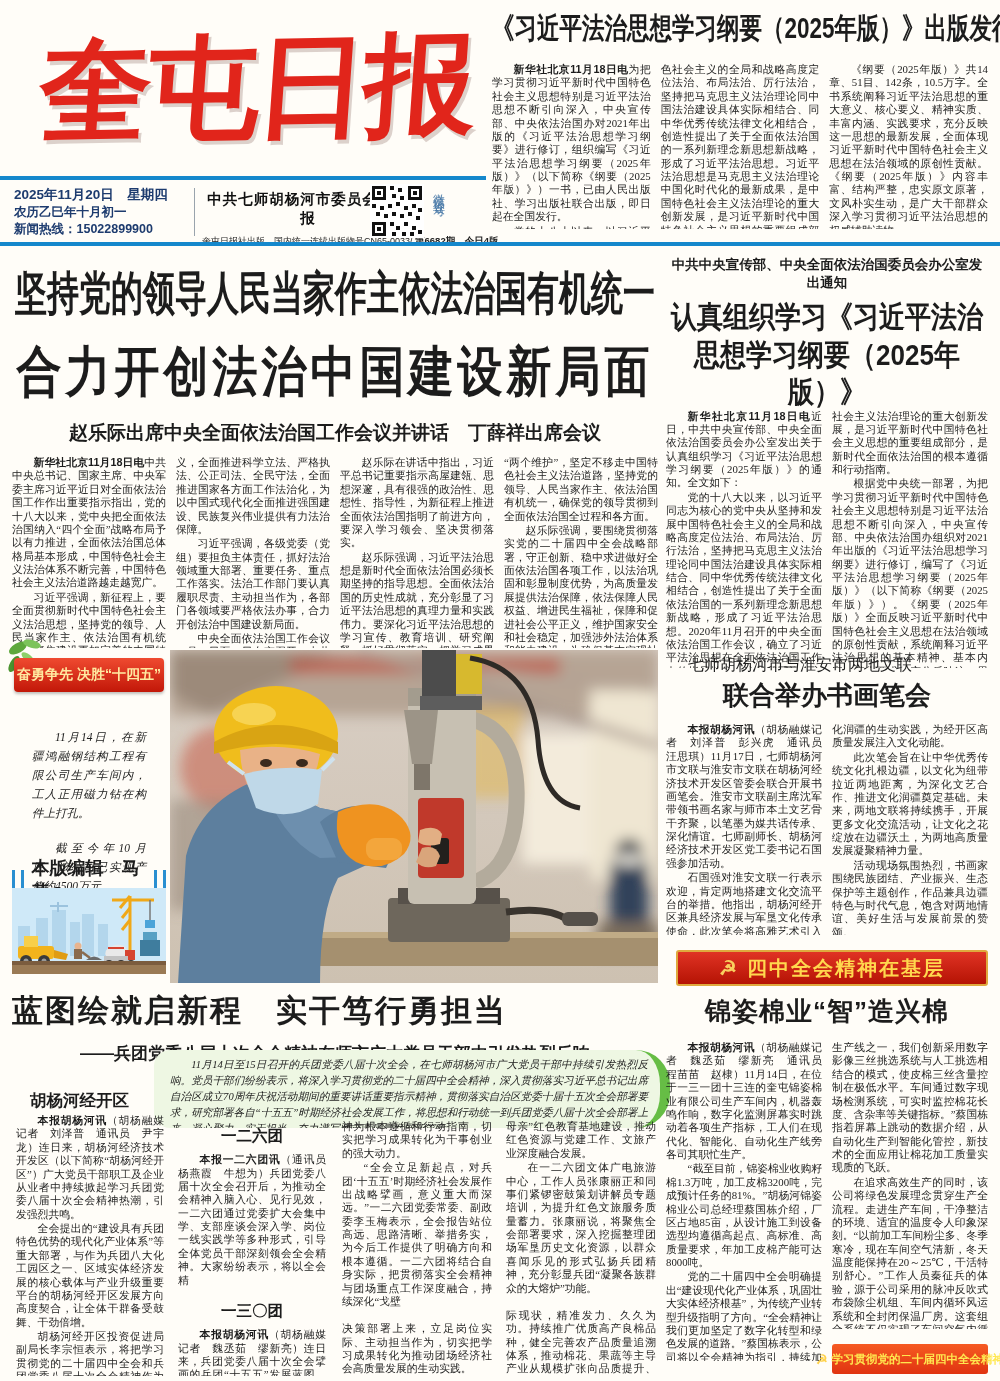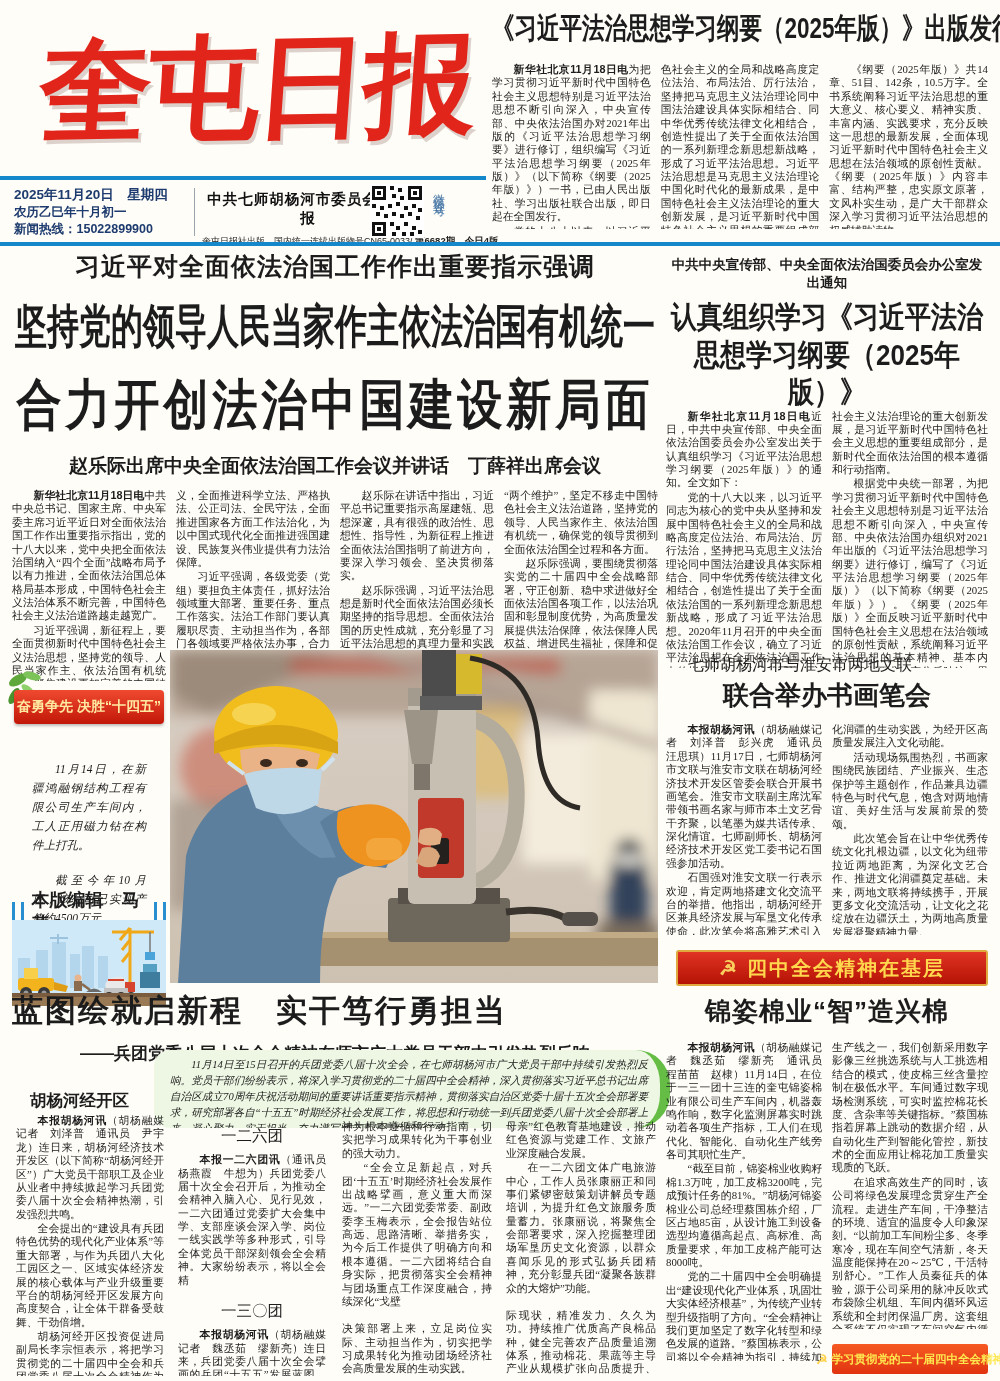--- a/index.html
+++ b/index.html
@@ -41,21 +41,21 @@
       letter-spacing:4px;transform:scaleY(1.2);transform-origin:center;margin-top:26px;}
   #lead .subhead{font-family:Liberation Serif, serif;font-weight:bold;font-size:19px;text-align:center;margin-top:18px;}
   #lead .cols{margin-top:10px;height:192px;}
   
   #notice{left:666px;top:256px;width:322px;}
   #notice .kicker{font-family:"Liberation Sans",sans-serif;font-weight:bold;font-size:13.5px;text-align:center;}
   #notice .hl{font-family:"Liberation Sans",sans-serif;font-weight:900;font-size:26px;line-height:1.25;text-align:center;
       transform:scaleY(1.15);transform-origin:top center;margin-top:6px;}
   #notice .cols{margin-top:14px;height:258px;}
   
-  #sidebar{left:12px;top:676px;width:154px;height:330px;}
+  #sidebar{left:12px;top:644px;width:154px;height:330px;}
   #leaves{position:absolute;left:-6px;top:-6px;}
   #banner-fy{position:absolute;left:2px;top:14px;width:150px;height:34px;border-radius:4px;
       background:linear-gradient(180deg,#ef4a30,#c21708);display:flex;align-items:center;justify-content:center;
       font-family:"Liberation Sans",sans-serif;font-weight:900;font-size:14px;color:#ffe9a0;letter-spacing:0px;
       box-shadow:0 2px 3px rgba(0,0,0,.25);white-space:nowrap;}
   #sidebar .caption{position:absolute;left:4px;top:68px;width:146px;font-style:italic;font-size:11.5px;line-height:1.65;text-align:justify;}
   #sidebar .caption p{margin:16px;text-indent:2em;}
   #sidebar .credit{text-align:right;font-style:normal;padding-right:6px;margin-top:4px;}
   #editor-note{position:absolute;left:0px;top:212px;width:154px;display:flex;align-items:center;justify-content:center;gap:8px;
       font-family:"Liberation Sans",sans-serif;font-weight:bold;font-size:18px;}
@@ -78,21 +78,21 @@
   #blueprint .hl{font-family:"Liberation Sans",sans-serif;font-weight:900;font-size:31px;text-align:left;letter-spacing:2px;}
   #blueprint .subhead{font-family:"Liberation Sans",sans-serif;font-weight:bold;font-size:17px;text-align:center;margin-top:10px;}
   #bp-label{position:absolute;left:18px;top:100px;font-family:"Liberation Sans",sans-serif;font-weight:bold;font-size:16.5px;}
   #bp-intro{position:absolute;left:142px;top:60px;width:478px;height:64px;background:#eef7e3;
       border-right:10px solid #66bd45;border-radius:16px 34px 34px 16px;padding:7px 12px 7px 16px;
       font-style:italic;font-size:10.6px;line-height:1.5;text-align:justify;overflow:hidden;}
   #bp-intro p{margin:0;text-indent:2em;}
   .bpcol{position:absolute;overflow:hidden;font-size:10.8px;line-height:1.24;text-align:justify;}
   .bpcol p{margin:0 0 1px;text-indent:2em;}
   .bpcol p.noind{text-indent:0;}
-  .sechead{font-family:"Liberation Sans",sans-serif;font-weight:normal;font-size:15.5px;text-align:center;margin:6px 0 8px;text-indent:0 !important;}
+  .sechead{font-family:"Liberation Sans",sans-serif;font-weight:bold;font-size:15.5px;text-align:center;margin:6px 0 8px;text-indent:0 !important;}
   .gap-up{margin-top:14px !important;}
   
   #cotton{left:666px;top:994px;width:322px;height:384px;}
   #cotton .hl{font-family:"Liberation Sans",sans-serif;font-weight:900;font-size:26px;text-align:center;letter-spacing:1px;}
   #cotton .cols{margin-top:12px;height:296px;}
   #cotton-footer{position:absolute;right:0;bottom:4px;width:156px;height:30px;background:linear-gradient(180deg,#f65a22,#e03410);
       border-radius:3px;display:flex;align-items:center;justify-content:center;gap:4px;box-sizing:border-box;
       font-family:"Liberation Sans",sans-serif;font-weight:bold;font-size:11.5px;color:#ffe74f;white-space:nowrap;}
   #cotton-footer .emblem{color:#ffd24a;font-size:13px;}
 </style>
@@ -174,21 +174,20 @@
         <p class="noind">色社会主义的全局和战略高度定位法治、布局法治、厉行法治，坚持把马克思主义法治理论同中国法治建设具体实际相结合、同中华优秀传统法律文化相结合，创造性提出了关于全面依法治国的一系列新理念新思想新战略，形成了习近平法治思想。习近平法治思想是马克思主义法治理论中国化时代化的最新成果，是中国特色社会主义法治理论的重大创新发展，是习近平新时代中国特色社会主义思想的重要组成部分，是新时代全面依法治国的根本遵循和行动指南。</p>
       </div>
       <div class="col">
         <p>《纲要（2025年版）》共14章、51目、142条，10.5万字。全书系统阐释习近平法治思想的重大意义、核心要义、精神实质、丰富内涵、实践要求，充分反映这一思想的最新发展，全面体现习近平新时代中国特色社会主义思想在法治领域的原创性贡献。《纲要（2025年版）》内容丰富、结构严整，忠实原文原著，文风朴实生动，是广大干部群众深入学习贯彻习近平法治思想的权威辅助读物。</p>
 
       </div>
     </div>
   </div>
 
   <div class="abs" id="lead">
-    <div class="kicker">习近平对全面依法治国工作作出重要指示强调</div>
     <div class="h1">坚持党的领导人民当家作主依法治国有机统一</div>
     <div class="h2">合力开创法治中国建设新局面</div>
     <div class="subhead">赵乐际出席中央全面依法治国工作会议并讲话　丁薛祥出席会议</div>
     <div class="cols">
       <div class="col">
         <p class="ind"><b class="lede">新华社北京11月18日电</b><span>中共中央总书记、国家主席、中央军委主席习近平近日对全面依法治国工作作出重要指示指出，党的十八大以来，党中央把全面依法治国纳入“四个全面”战略布局予以有力推进，全面依法治国总体格局基本形成，中国特色社会主义法治体系不断完善，中国特色社会主义法治道路越走越宽广。</span></p>
         <p>习近平强调，新征程上，要全面贯彻新时代中国特色社会主义法治思想，坚持党的领导、人民当家作主、依法治国有机统一。聚焦建设更加完善的中国特色社会主义法治体系，建设更高水平的社会主义法治国家，更加注重法治与改革、发展、稳定相协调，更加注重保障和促进社会公平正</p>
       </div>
       <div class="col">
         <p class="noind">义，全面推进科学立法、严格执法、公正司法、全民守法，全面推进国家各方面工作法治化，为以中国式现代化全面推进强国建设、民族复兴伟业提供有力法治保障。</p>
@@ -371,22 +370,22 @@
   <div class="abs" id="callig">
     <div class="kicker">七师胡杨河市与淮安市两地文联</div>
     <div class="hl">联合举办书画笔会</div>
     <div class="cols">
       <div class="col">
         <p class="ind"><b class="lede">本报胡杨河讯</b><span>（胡杨融媒记者　刘泽普　彭兴虎　通讯员　汪思琪）11月17日，七师胡杨河市文联与淮安市文联在胡杨河经济技术开发区管委会联合开展书画笔会。淮安市文联副主席沈军带领书画名家与师市本土文艺骨干齐聚，以笔墨为媒共话传承、深化情谊。七师副师长、胡杨河经济技术开发区党工委书记石国强参加活动。</span></p>
         <p>石国强对淮安文联一行表示欢迎，肯定两地搭建文化交流平台的举措。他指出，胡杨河经开区兼具经济发展与军垦文化传承使命，此次笔会将高雅艺术引入园区，是文</p>
       </div>
       <div class="col">
         <p class="noind">化润疆的生动实践，为经开区高质量发展注入文化动能。</p>
+        <p>此次笔会旨在让中华优秀传统文化扎根边疆，以文化为纽带拉近两地距离，为深化文艺合作、推进文化润疆奠定基础。未来，两地文联将持续携手，开展更多文化交流活动，让文化之花绽放在边疆沃土，为两地高质量发展凝聚精神力量。</p>
         <p>活动现场氛围热烈，书画家围绕民族团结、产业振兴、生态保护等主题创作，作品兼具边疆特色与时代气息，饱含对两地情谊、美好生活与发展前景的赞颂。</p>
-        <p>此次笔会旨在让中华优秀传统文化扎根边疆，以文化为纽带拉近两地距离，为深化文艺合作、推进文化润疆奠定基础。未来，两地文联将持续携手，开展更多文化交流活动，让文化之花绽放在边疆沃土，为两地高质量发展凝聚精神力量。</p>
       </div>
     </div>
   </div>
 
   <div class="abs" id="grassroots">
     <span class="emblem">☭</span>
     <span>四中全会精神在基层</span>
   </div>
 
   <div class="abs" id="blueprint">

